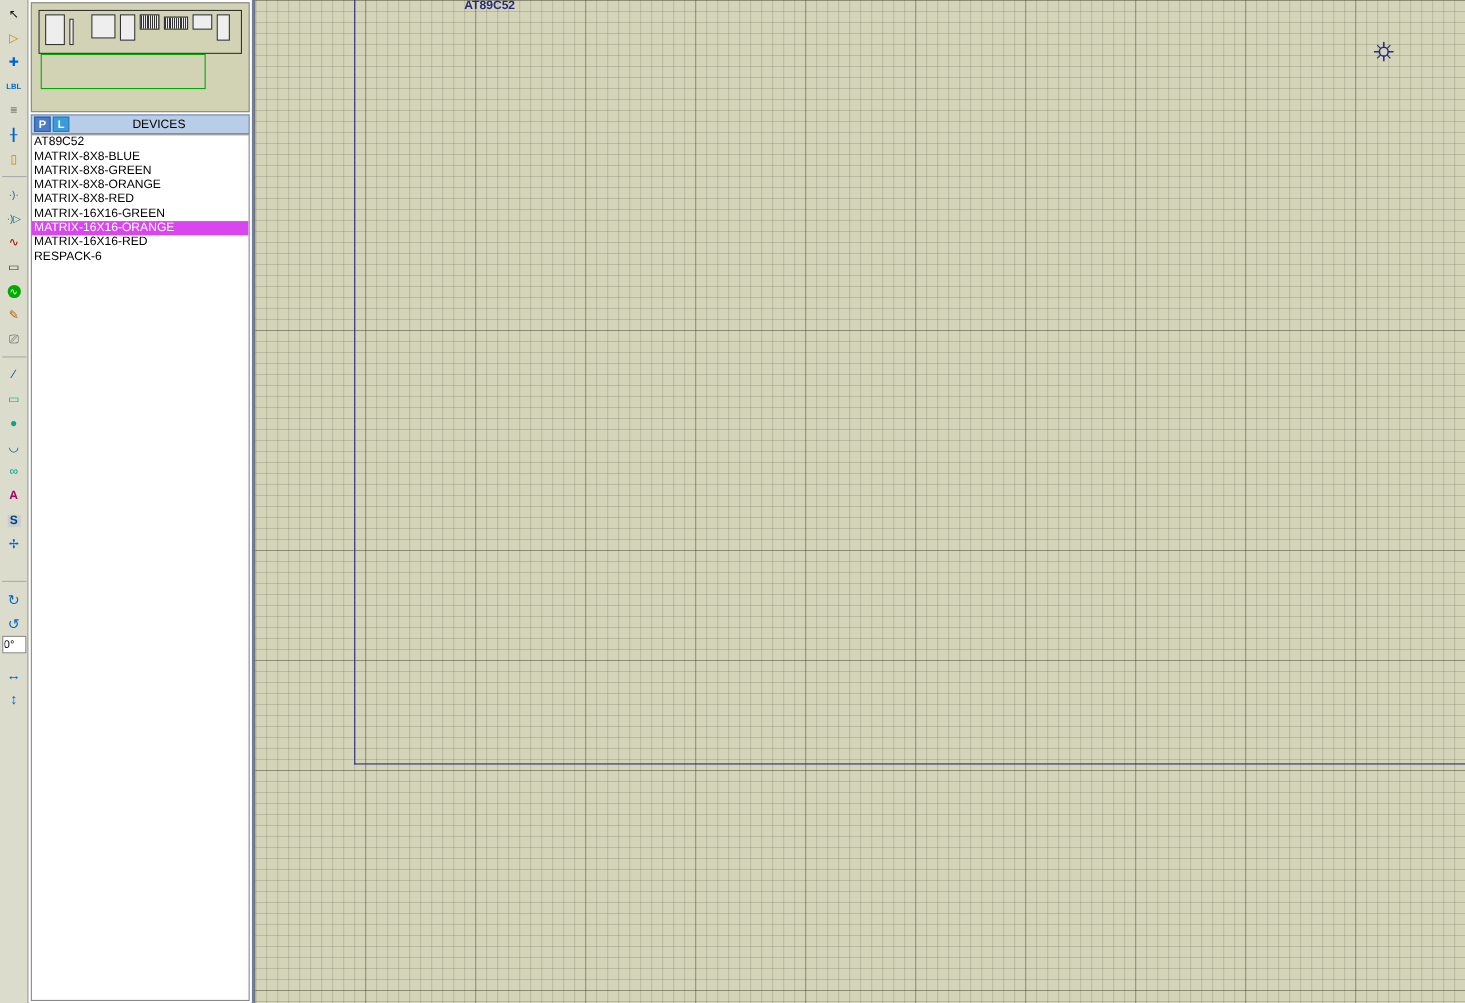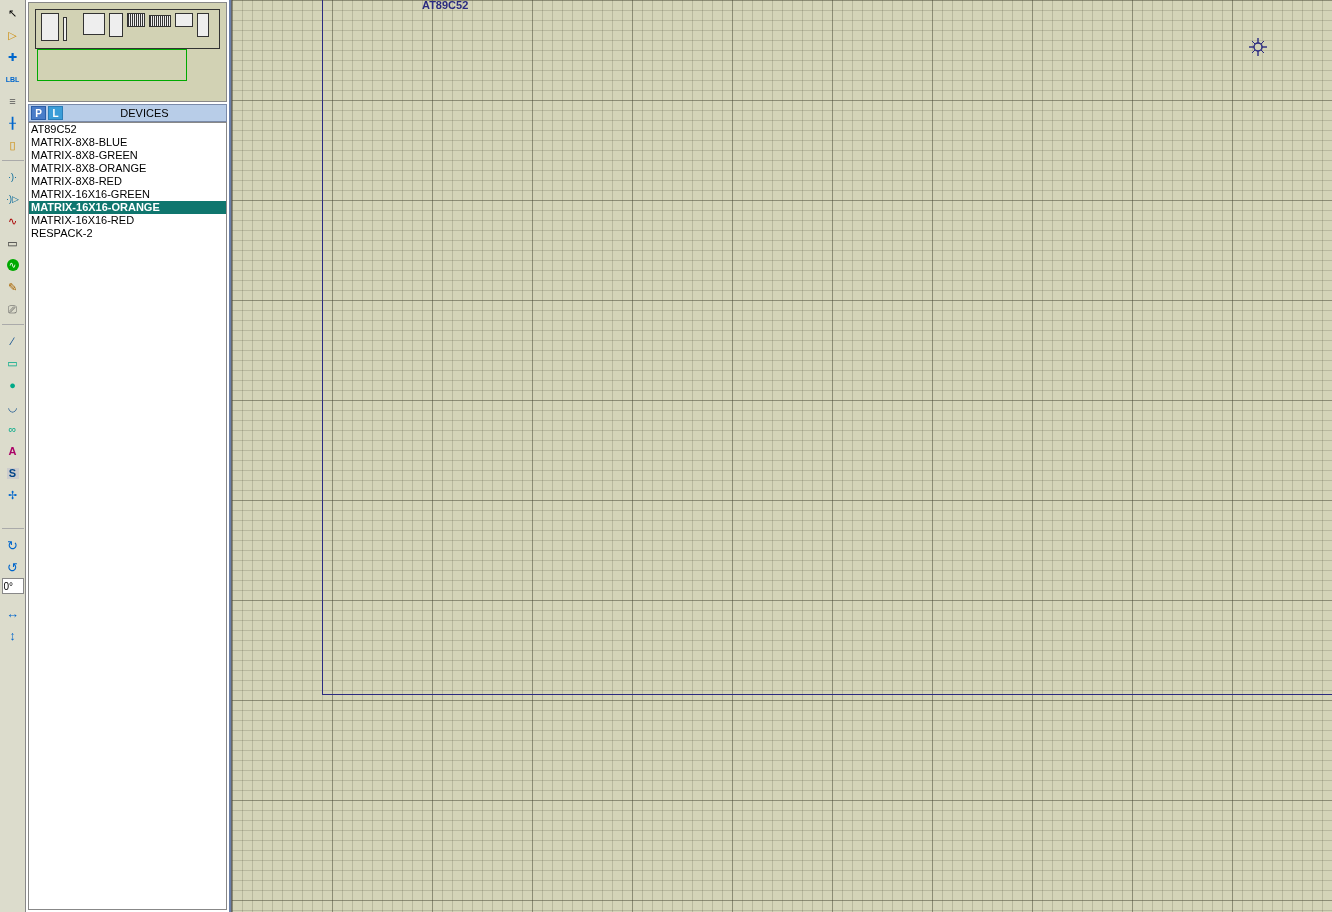--- a/index.html
+++ b/index.html
@@ -101,23 +101,22 @@
   font-size: 11px;
   line-height: 13px;
 }
 .device-item {
   padding: 0 2px;
   white-space: nowrap;
   cursor: pointer;
   color:#000;
 }
 .device-item.selected {
-  background:#0f766e;
+  background:#d946ef;
   color:#fff;
-  font-weight:bold;
 }
 
 
 .rotate-gap { height: 18px; }
 
 .rotate-input {
   width: 22px; height: 16px; font-size:10px;
   border:1px solid #888; background:#fff; text-align:left; padding-left:1px;
 }
 
@@ -269,21 +268,21 @@
 
     <div class="device-list" id="device-list">
         <div class="device-item">AT89C52</div>
         <div class="device-item">MATRIX-8X8-BLUE</div>
         <div class="device-item">MATRIX-8X8-GREEN</div>
         <div class="device-item">MATRIX-8X8-ORANGE</div>
         <div class="device-item">MATRIX-8X8-RED</div>
         <div class="device-item">MATRIX-16X16-GREEN</div>
         <div class="device-item selected">MATRIX-16X16-ORANGE</div>
         <div class="device-item">MATRIX-16X16-RED</div>
-        <div class="device-item">RESPACK-2</div>
+        <div class="device-item">RESPACK-6</div>
       </div>
   </div>
 
   <div class="canvas-wrap">
     <div class="grid"></div>
     <div class="sheet-border-v"></div>
     <div class="sheet-border-h"></div>
     <div class="label-top">AT89C52</div>
     <div class="crosshair">
       <svg width="18" height="18" viewBox="0 0 18 18">

